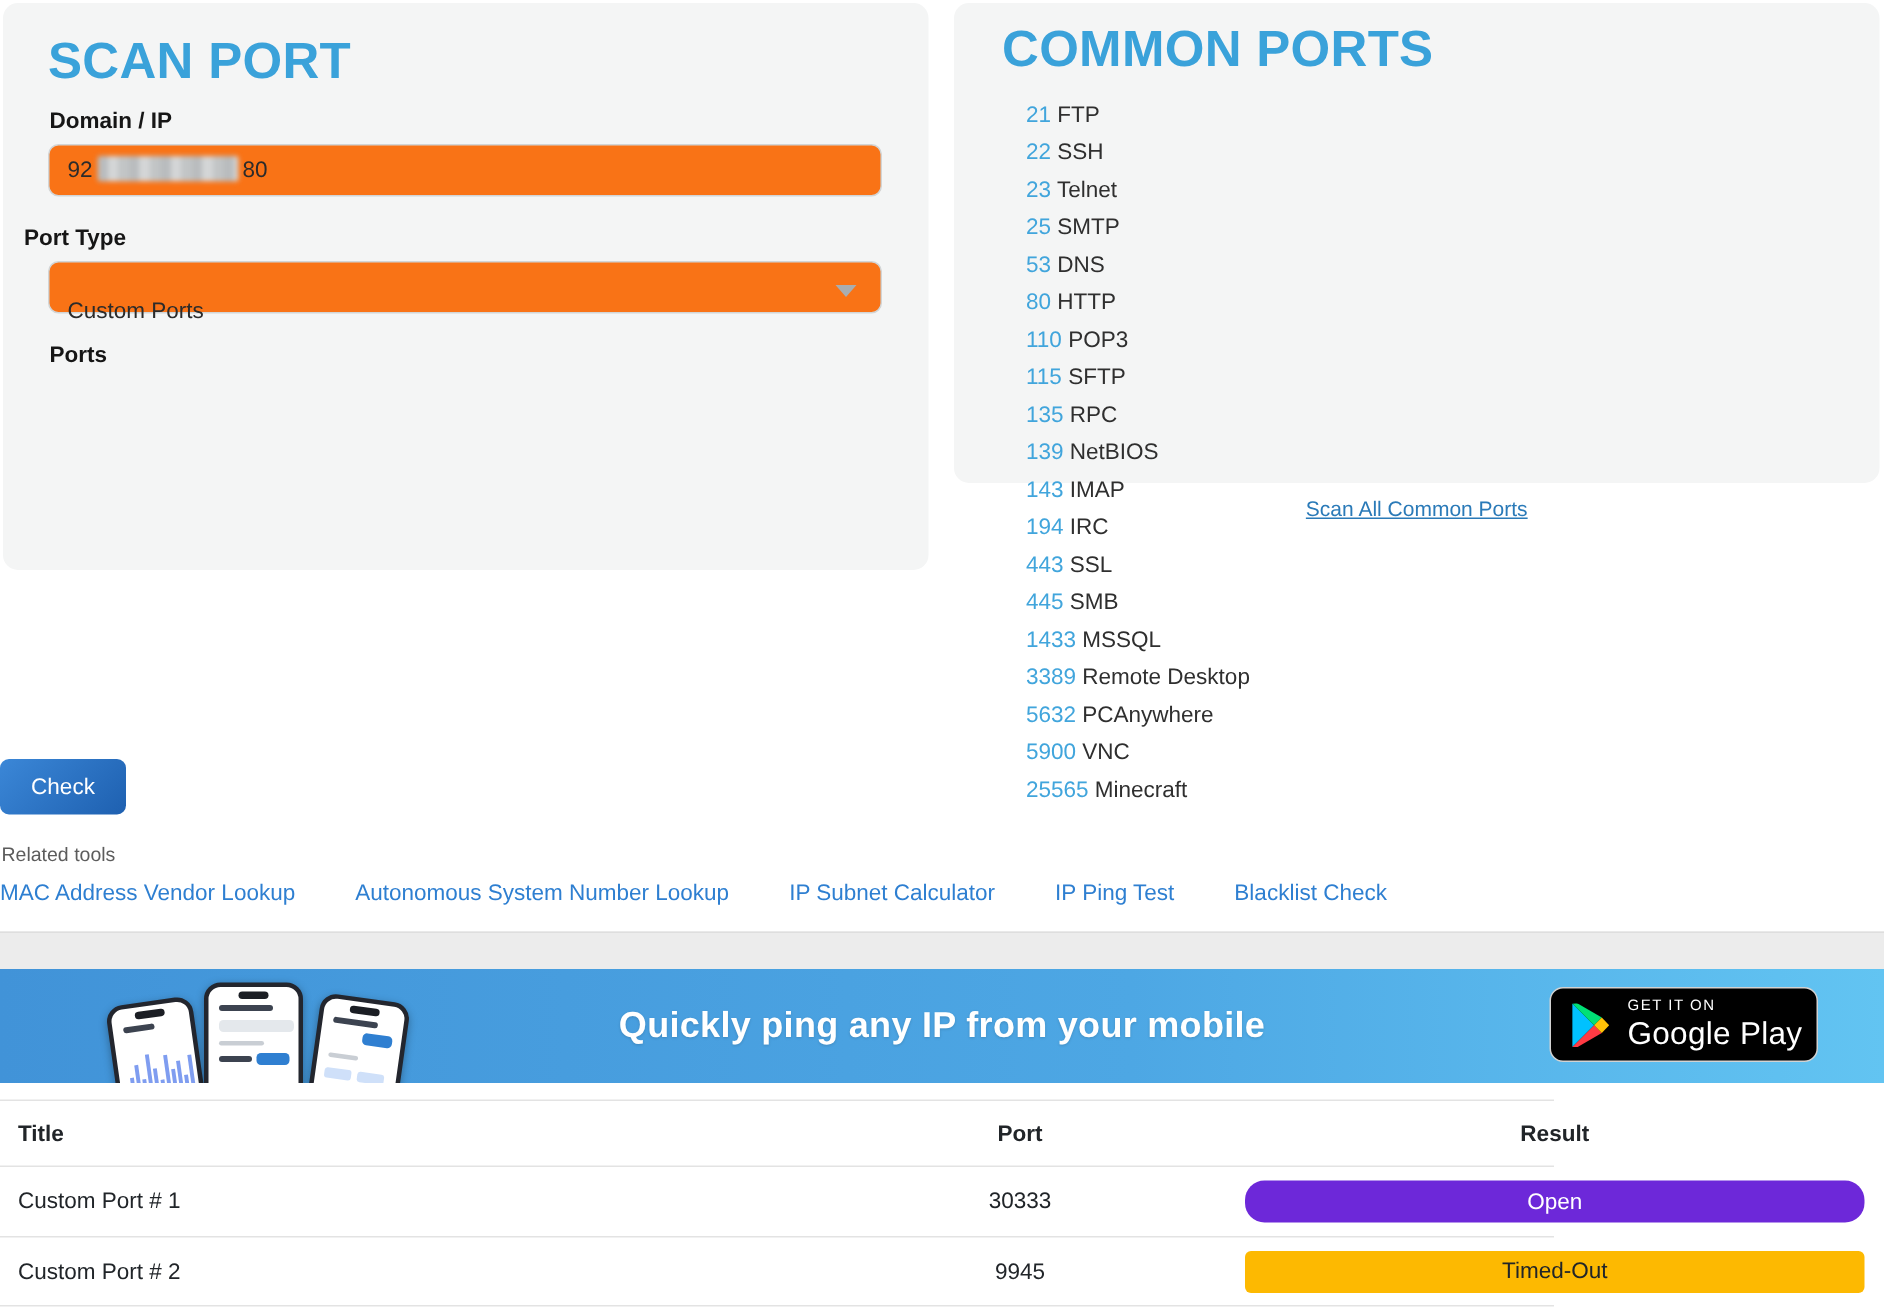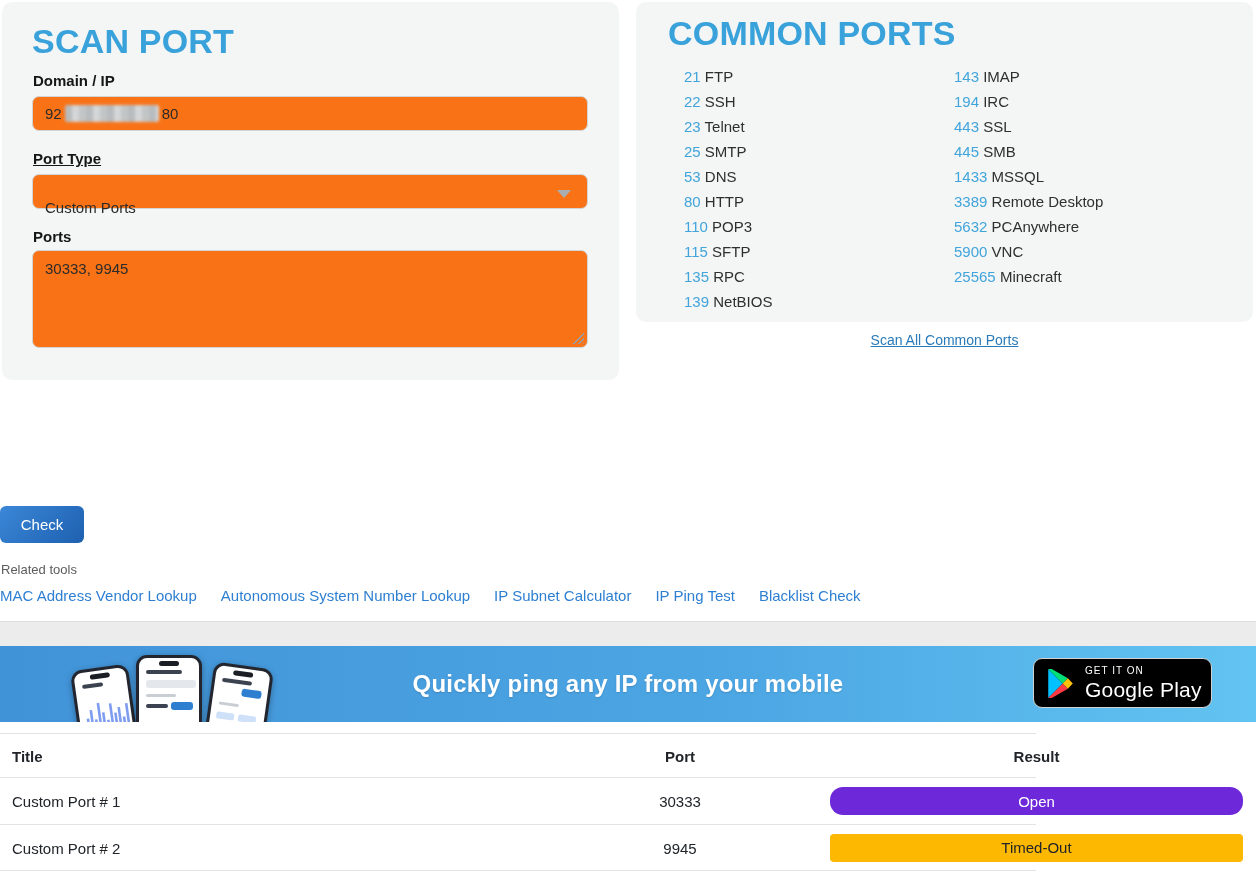--- a/index.html
+++ b/index.html
@@ -42,39 +42,39 @@
     filter:blur(1.6px);
   }
   .resize-grip {
     position:absolute; right:3px; bottom:3px; width:12px; height:12px;
     background:repeating-linear-gradient(135deg, transparent 0 2px, #9b9fa1 2px 3.5px);
     clip-path:polygon(100% 0, 100% 100%, 0 100%);
     cursor:nwse-resize;
   }
 
   
-  .ports-columns { position:absolute; left:48px; top:62px; display:flex; }
+  .ports-columns { position:absolute; left:48px; top:62px; display:flex;flex-direction:column; }
   .ports-col { list-style:none; width:270px; }
   .ports-col li { height:25px; line-height:25px; font-size:15px; white-space:nowrap; }
   .port-num  { color:#41a5dc; }
   .port-name { color:#2f2f2f; }
   .scan-all-wrap { position:absolute; left:636px; top:331px; width:617px; text-align:center; }
   .scan-all-wrap a { font-size:14px; color:#2a7ab8; text-decoration:underline; cursor:pointer; }
 
   
   .check-btn {
     position:absolute; left:0; top:506px; width:84px; height:37px;
     border:none; border-radius:6px; color:#fff; font-size:15px;
     font-family:"Liberation Sans", sans-serif;
     background:linear-gradient(135deg,#3b87d7 0%,#1e60b0 100%);
     cursor:pointer;
   }
   .related-label { position:absolute; left:1px; top:562px; font-size:13px; color:#5c5c5c; }
   .related-links {
-    position:absolute; left:0; top:587px; display:flex; gap:24px;
+    position:absolute; left:0; top:587px; display:flex; gap:40px;
     font-size:15px; white-space:nowrap;
   }
   .related-links a { color:#2e7fd1; text-decoration:none; cursor:pointer; }
 
   
   .pre-banner-strip {
     position:absolute; left:0; top:621px; width:1256px; height:25px;
     background:#ececec; border-top:1px solid #dedede;
   }
   .banner {
@@ -137,31 +137,27 @@
 <body>
 
 <section class="panel scan-panel">
   <h1 class="panel-title">SCAN PORT</h1>
 
   <label class="field-label" style="left:31px; top:70px;">Domain / IP</label>
   <div class="fake-input" style="top:94px;">
     <span>92</span><span class="redacted"></span><span>80</span>
   </div>
 
-  <label class="field-label" style="left:31px; top:148px;text-decoration:underline;">Port Type</label>
+  <label class="field-label" style="left:14px; top:148px;">Port Type</label>
   <div class="fake-select" style="top:172px;">
     <span>Custom Ports</span>
     <span class="caret-down"></span>
   </div>
 
   <label class="field-label" style="left:31px; top:226px;">Ports</label>
-  <div class="fake-textarea" style="top:248px;">
-    <span>30333, 9945</span>
-    <span class="resize-grip"></span>
-  </div>
 </section>
 
 <section class="panel common-panel">
   <h2 class="panel-title">COMMON PORTS</h2>
   <div class="ports-columns">
     <ul class="ports-col">
       <li><span class="port-num">21</span> <span class="port-name">FTP</span></li>
       <li><span class="port-num">22</span> <span class="port-name">SSH</span></li>
       <li><span class="port-num">23</span> <span class="port-name">Telnet</span></li>
       <li><span class="port-num">25</span> <span class="port-name">SMTP</span></li>

